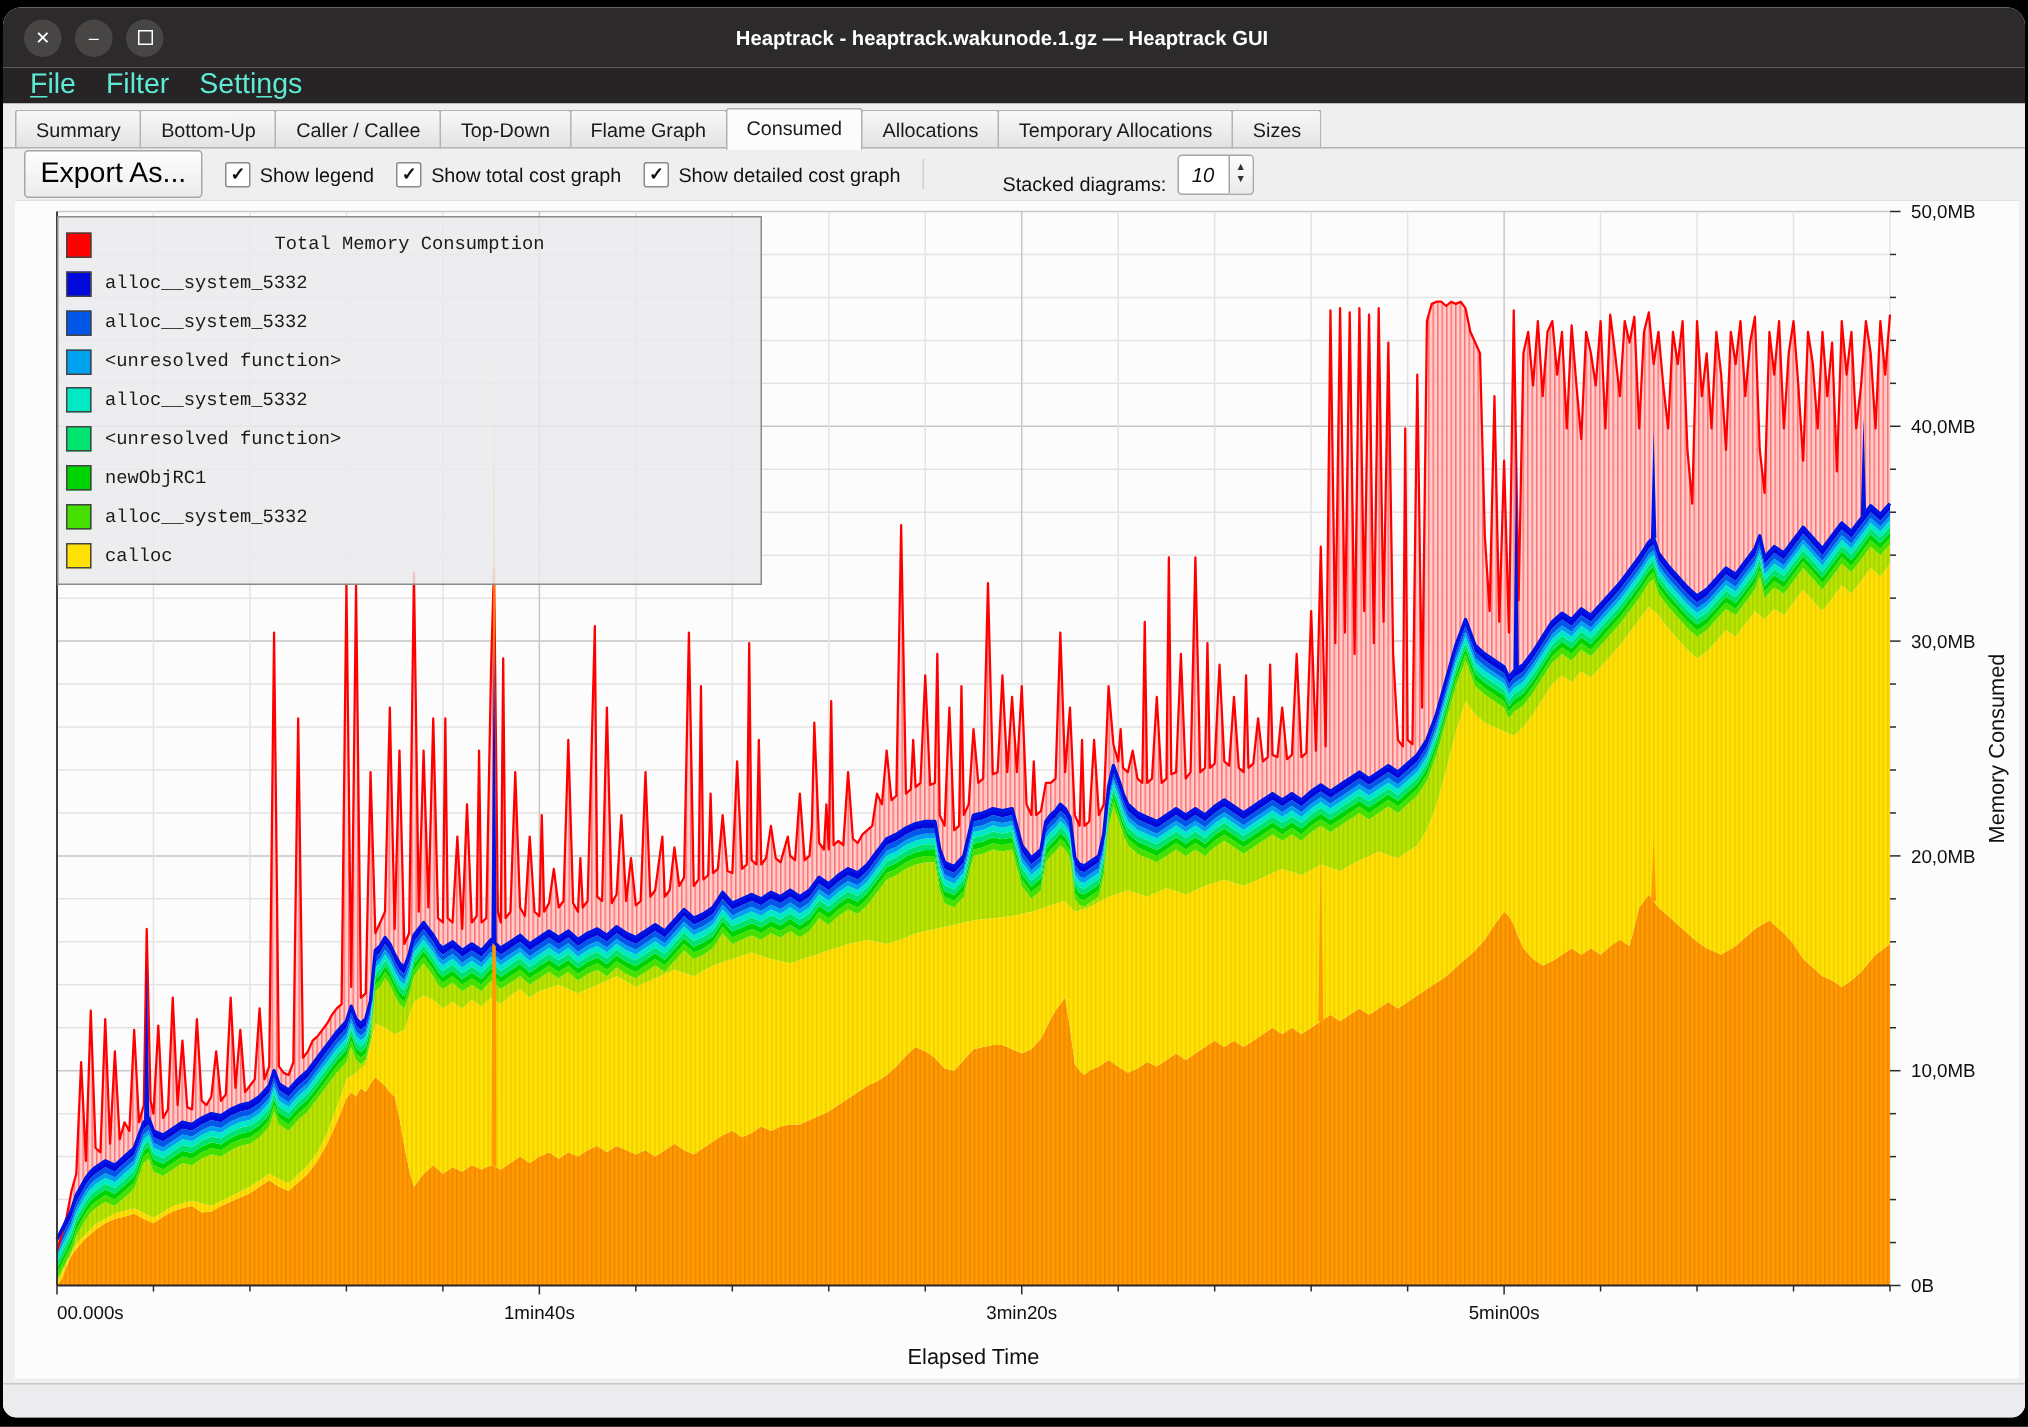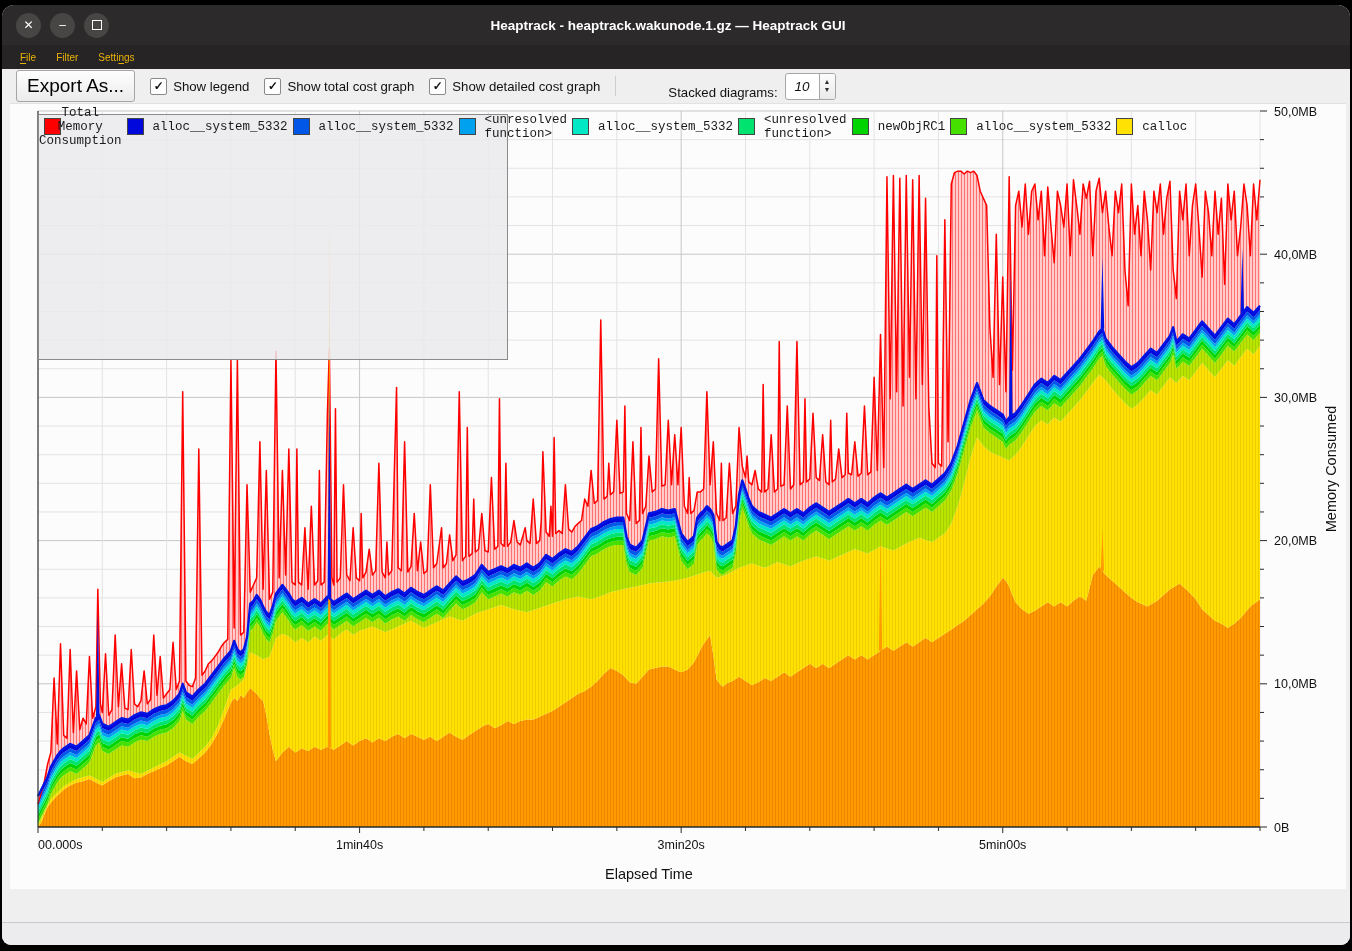--- a/index.html
+++ b/index.html
@@ -10,21 +10,21 @@
           display:flex;flex-direction:column;}
   
   .titlebar{height:40px;background:#2c2a2a;position:relative;display:flex;align-items:center;flex:0 0 auto;}
   .winbtns{display:flex;align-items:center;gap:9px;padding-left:14px;z-index:2;}
   .winbtn{width:25px;height:25px;border-radius:50%;background:#484545;color:#fff;
           display:flex;align-items:center;justify-content:center;font-size:12px;line-height:1;cursor:default;}
   .winbtn .sq{width:8px;height:8px;border:1.4px solid #fff;display:block;}
   .title{position:absolute;left:0;right:16px;text-align:center;color:#fff;font-weight:bold;font-size:13.5px;}
   
   .menubar{height:24px;background:#262424;display:flex;align-items:center;padding-left:8px;flex:0 0 auto;}
-  .menuitem{color:#eab308;font-size:10px;padding:2px 10px;}
+  .menuitem{color:#5eead4;font-size:19px;padding:2px 10px;}
   .menuitem u{text-decoration:underline;text-underline-offset:2px;}
   
   .tabbar{display:flex;align-items:flex-end;height:30px;padding-left:8px;background:#efeff0;
           position:relative;flex:0 0 auto;}
   .tabbar::after{content:"";position:absolute;left:0;right:0;bottom:0;height:1px;background:#b3b3b3;}
   .tab{border:1px solid #b3b3b3;border-bottom:none;background:linear-gradient(#f8f8f8,#e2e2e2);
        padding:5px 13px 5px 13px;font-size:13.2px;color:#1a1a1a;margin-right:-1px;position:relative;
        border-radius:2px 2px 0 0;white-space:nowrap;}
   .tab.active{background:#fcfcfc;z-index:3;padding-bottom:7px;margin-bottom:-1px;}
   
@@ -41,21 +41,21 @@
   .spin .val{padding:2px 9px;font-size:13.5px;display:flex;align-items:center;font-style:italic;}
   .spin .arrows{display:flex;flex-direction:column;border-left:1px solid #a6a6a6;justify-content:center;
                 padding:0 4px;background:linear-gradient(#fdfdfd,#eaeaea);font-size:7px;color:#333;line-height:1.2;}
   
   .chartzone{flex:1 1 auto;padding:0 8px;position:relative;}
   .chart{position:relative;width:1336px;height:785px;background:#fcfcfc;border-top:1px solid #e2e2e2;}
   .chart svg{position:absolute;left:0;top:0;}
   .legend{position:absolute;left:28px;top:10px;width:470px;height:246px;
           background:rgba(233,234,236,0.84);border:1px solid #8a8a8a;
           font-family:"Liberation Mono","DejaVu Sans Mono",monospace;font-size:12.5px;color:#1a1a1a;
-          display:flex;flex-direction:row;justify-content:space-evenly;padding:2px 0;box-sizing:border-box;}
+          display:flex;flex-direction:column;justify-content:space-evenly;padding:2px 0;box-sizing:border-box;}
   .lgrow{display:flex;align-items:center;gap:9px;padding-left:5px;height:19px;}
   .chip{width:17px;height:17px;border:1px solid #444;box-sizing:border-box;flex:0 0 auto;}
   .lgtitle{flex:1;text-align:center;margin-left:-31px;}
   .bottomstrip{height:22px;background:#ececee;flex:0 0 auto;border-top:1px solid #c9c9c9;}
 </style>
 </head>
 <body>
 
 <div class="canvas">
   <div class="window">
@@ -74,20 +74,31 @@
       </div>
       <div class="title">Heaptrack - heaptrack.wakunode.1.gz — Heaptrack GUI</div>
     </div>
 
     <div class="menubar" id="menubar">
         <div class="menuitem"><u>F</u>ile</div>
         <div class="menuitem">Filter</div>
         <div class="menuitem">Setti<u>n</u>gs</div>
       </div>
 
+    <div class="tabbar" id="tabbar">
+        <div class="tab">Summary</div>
+        <div class="tab">Bottom-Up</div>
+        <div class="tab">Caller / Callee</div>
+        <div class="tab">Top-Down</div>
+        <div class="tab">Flame Graph</div>
+        <div class="tab active">Consumed</div>
+        <div class="tab">Allocations</div>
+        <div class="tab">Temporary Allocations</div>
+        <div class="tab">Sizes</div>
+      </div>
 
     <div class="toolbar">
       <button class="btn">Export As...</button>
       <span id="checkboxes" style="display:flex;gap:15px;">
           <span class="cb">
             <span class="box">✓</span>
             <span>Show legend</span>
           </span>
           <span class="cb">
             <span class="box">✓</span>

